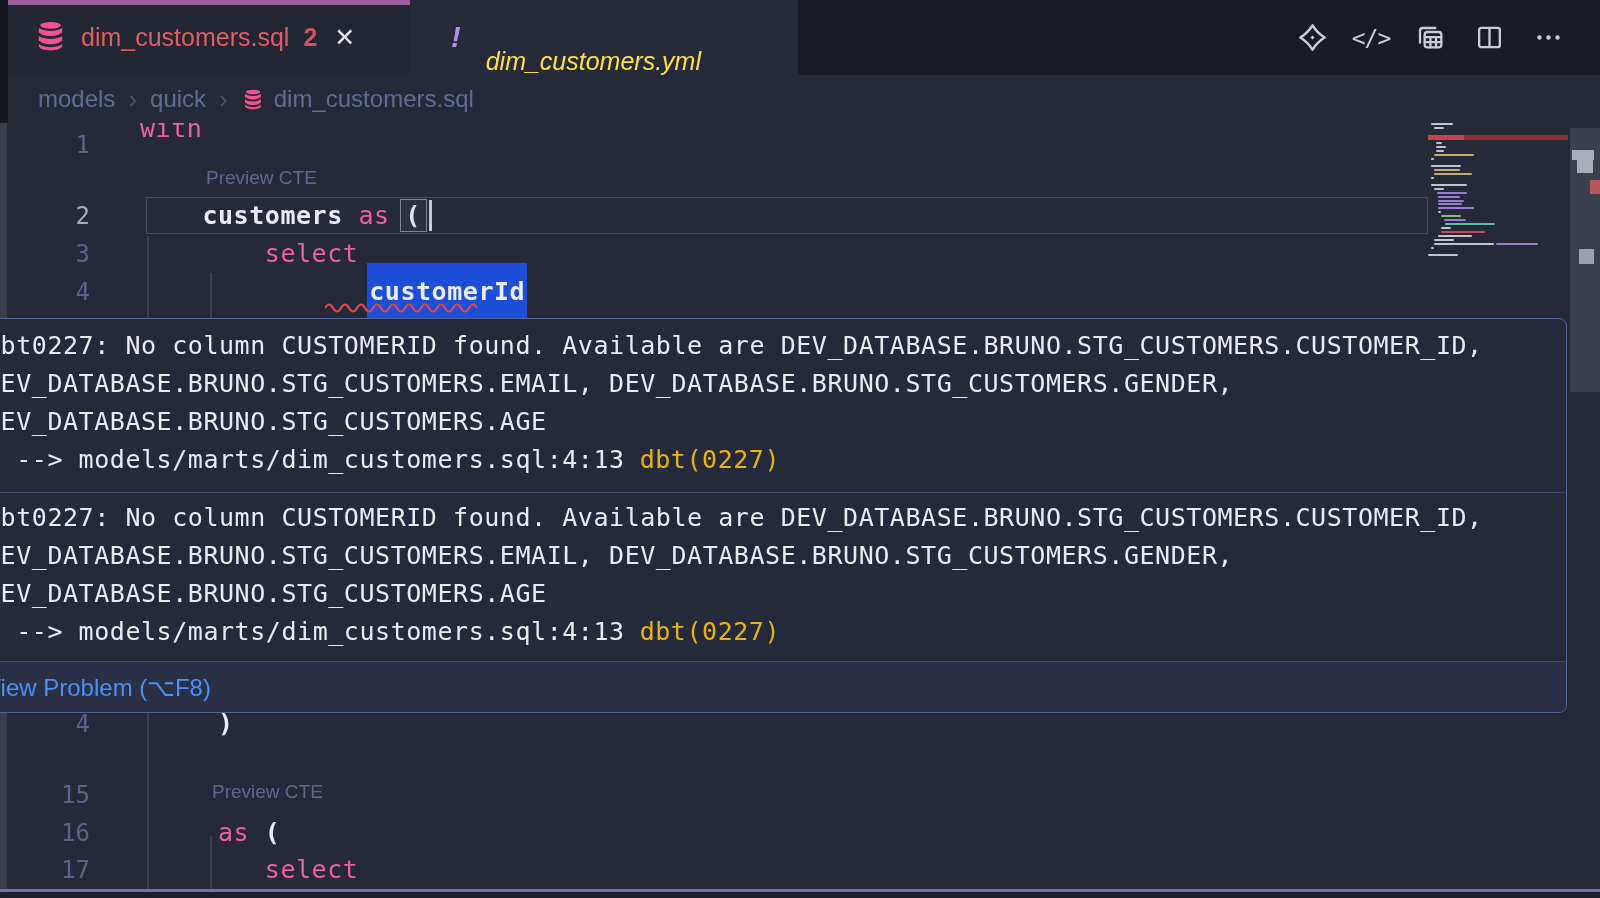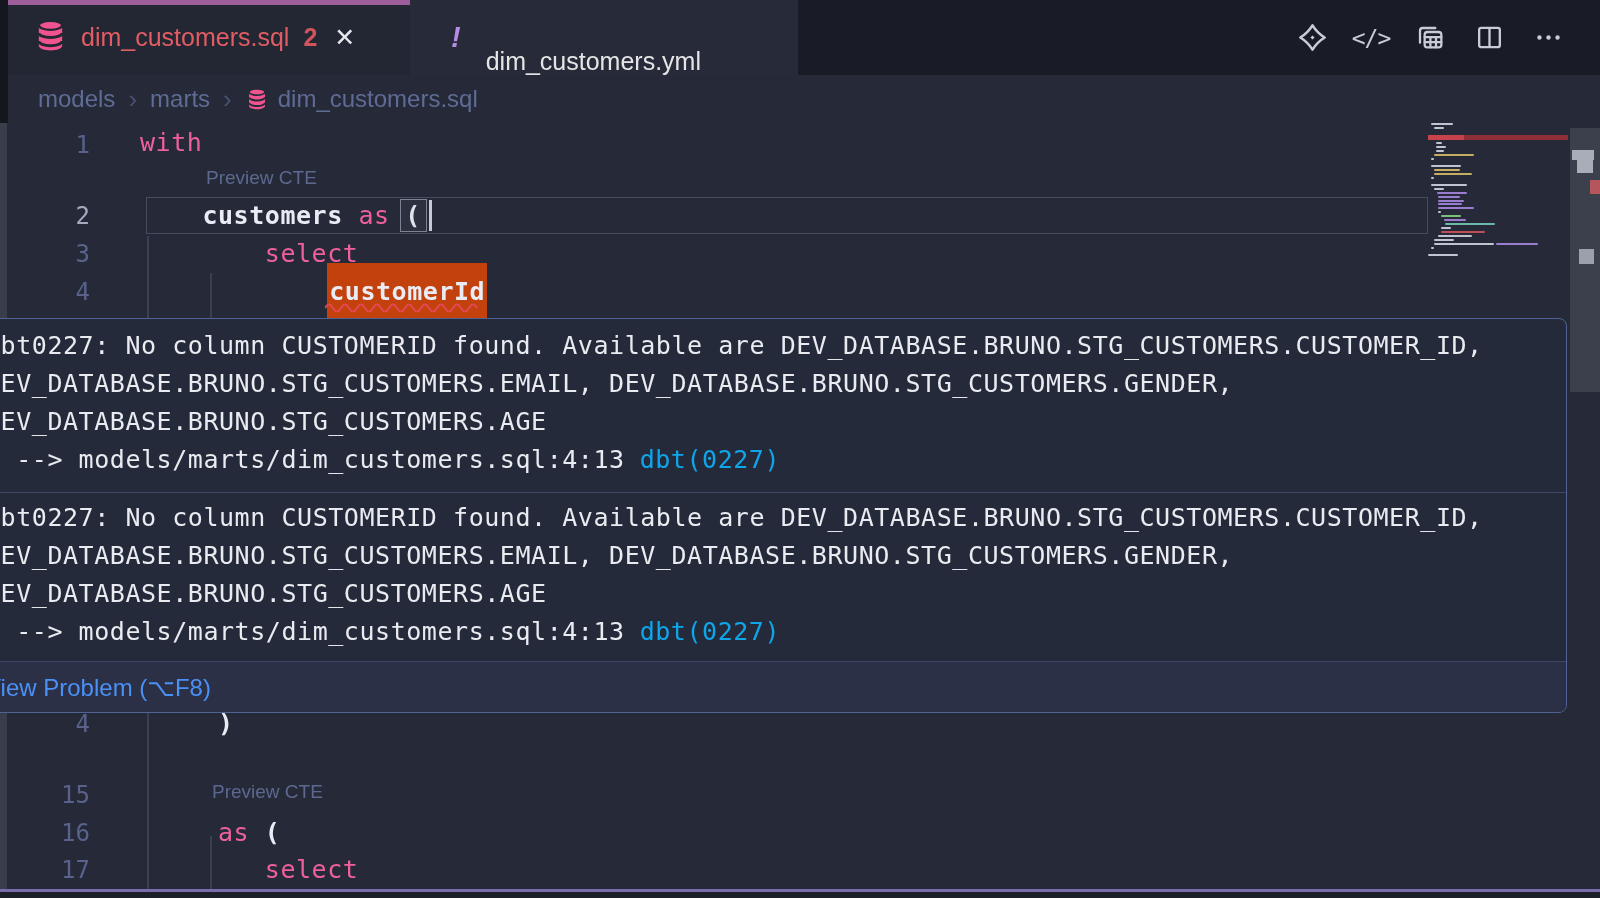--- a/index.html
+++ b/index.html
@@ -13,21 +13,21 @@
   
   .tabbar { position:absolute; top:0; left:0; width:1600px; height:75px; background:#191c27; z-index:20; }
   .tab { position:absolute; top:0; height:75px; display:flex; align-items:center; cursor:pointer; }
   .tab.active { left:8px; width:402px; background:#232633; }
   .tab-accent { position:absolute; top:0; left:0; right:0; height:5px; background:#9d5e9b; }
   .tab.preview { left:410px; width:388px; background:#272b39; }
   .tab1-label { font-size:25px; color:#e25d63; margin-left:13px; }
   .tab1-badge { font-size:25px; color:#cf545b; margin-left:14px; font-weight:bold; }
   .tab-close { font-size:25px; color:#e6e8ee; margin-left:17px; }
   .excl { font-size:29px; font-weight:bold; font-style:italic; color:#b48ce2; }
-  .tab2-label { font-size:25px; color:#e5e5e5; margin-left:25px;margin-top:48px; }
+  .tab2-label { font-size:25px; color:#fde047; font-style:italic; margin-left:25px;margin-top:48px; }
   .tab.active { padding-left:25px; }
   .tab.preview { padding-left:41px; }
   .tab-actions { position:absolute; right:0; top:0; height:75px; display:flex; align-items:center; gap:27px; padding-right:36px; color:#c9ccd5; z-index:21; }
   .act-icon { width:32px; height:32px; display:flex; align-items:center; justify-content:center; cursor:pointer; }
   .act-icon svg { display:block; }
   .code-glyph { font-family:"DejaVu Sans Mono",monospace; font-size:23px; color:#c9ccd5; letter-spacing:-1px; }
 
   
   .breadcrumb { position:absolute; top:75px; left:0; width:1600px; height:48px; background:#262a38; display:flex; align-items:center; padding-left:38px; font-size:24px; color:#5e6b94; z-index:5; }
   .bc-sep { color:#475273; margin:0 13px; font-size:26px; }
@@ -41,21 +41,21 @@
   .bottom-dark { position:absolute; left:0; top:892px; width:1600px; height:6px; background:#1e2029; z-index:30; }
 
   .lnum { position:absolute; left:30px; width:60px; height:37px; text-align:right;
           font-family:"DejaVu Sans Mono",monospace; font-size:24px; color:#59628b;
           display:flex; align-items:center; justify-content:flex-end; z-index:3; }
   .lnum.cur { color:#a4abc0; }
   .code-row { position:absolute; height:37px; display:flex; align-items:center; white-space:pre;
               font-family:"DejaVu Sans Mono",monospace; font-size:25px; letter-spacing:0.55px; z-index:3; }
   .tok-kw { color:#ee609c; }
   .tok-id { color:#e9ecf4;font-weight:bold; }
-  .word-error { background:#c2410c; padding:14px 2px; }
+  .word-error { background:#1d4ed8; padding:14px 2px;margin-left:40px; }
   .codelens { position:absolute; font-size:19px; color:#5d6890; z-index:3; cursor:pointer; }
 
   .cur-line-box { position:absolute; left:146px; top:197px; width:1282px; height:37px;
                   border:1.5px solid #454c60; z-index:2; }
   .bracket-box { position:absolute; left:400px; top:199px; width:27px; height:33px;
                  border:1.5px solid #7c8392; background:rgba(120,130,150,0.08); z-index:4; }
   .cursor-bar { position:absolute; left:429px; top:200px; width:3px; height:31px; background:#c6cad3; z-index:5; }
   .squiggle { position:absolute; left:325px; top:302px; z-index:3; }
   .guide { position:absolute; width:1.5px; background:#3a4050; z-index:2; }
 
@@ -67,21 +67,21 @@
   .scrollbar { position:absolute; left:1570px; top:128px; width:30px; height:264px; background:#3c404d; z-index:4; }
   .sb-mark { position:absolute; z-index:5; }
 
   
   .hover { position:absolute; left:-16px; top:318px; width:1583px; height:395px;
            background:#252a3a; border:1px solid #506296; border-radius:0 8px 8px 0; z-index:40; overflow:hidden; }
   .err-block { padding-top:8px; height:173px; }
   .err-block.b2 { padding-top:6px; height:168px; }
   .err-line { font-family:"DejaVu Sans Mono",monospace; font-size:25px; letter-spacing:0.55px;
               line-height:38px; color:#e9ebf1; white-space:pre; }
-  .err-code { color:#0ea5e9; margin-left:15px;margin-top:40px; }
+  .err-code { color:#eab308; margin-left:15px;margin-top:40px; }
   .hr { height:1px; background:#3e4766; }
   .quickfix-row { height:51px; background:#2b3047; display:flex; align-items:center; font-size:24px; }
   .qf-link { color:#4a90f5; cursor:pointer; }
   .qf-text { color:#e6e8ee; margin-left:33px; }
 </style>
 </head>
 <body>
 
 <div class="tabbar">
 
@@ -133,21 +133,21 @@
           <circle cx="12" cy="12" r="1.7"></circle>
           <circle cx="19" cy="12" r="1.7"></circle>
       </svg>
     </span>
   </div>
 </div>
 
 <div class="breadcrumb">
   <span>models</span>
   <span class="bc-sep">›</span>
-  <span>marts</span>
+  <span>quick</span>
   <span class="bc-sep">›</span>
   <span class="bc-file">
     <svg width="24" height="24" viewBox="0 0 24 24">
       <path fill="#f0538e" d="M4 5c0-1.8 3.6-3.2 8-3.2s8 1.4 8 3.2v14c0 1.8-3.6 3.2-8 3.2s-8-1.4-8-3.2z"></path>
       <path fill="none" stroke="#262a38" stroke-width="2" d="M4 10.2c0 1.8 3.6 3.2 8 3.2s8-1.4 8-3.2M4 15.8c0 1.8 3.6 3.2 8 3.2s8-1.4 8-3.2"></path>
       <ellipse cx="12" cy="5" rx="8" ry="3.1" fill="#f0538e" stroke="#262a38" stroke-width="1.6"></ellipse>
     </svg>
     <span>dim_customers.sql</span>
   </span>
 </div>
@@ -159,21 +159,21 @@
 <div class="bracket-box"></div>
 <div class="cursor-bar"></div>
 
 <div class="guide" style="left:147px; top:236px; height:82px;"></div>
 <div class="guide" style="left:210px; top:273px; height:45px;"></div>
 <div class="guide" style="left:147px; top:713px; height:176px;"></div>
 <div class="guide" style="left:210px; top:836px; height:53px;"></div>
 
 <div id="code-layer">
     <div class="lnum" style="top: 126px;">1</div>
-    <div class="code-row" style="top: 124px; left: 140px;"><span class="tok-kw">with</span></div>
+    <div class="code-row" style="top: 110px; left: 140px;"><span class="tok-kw">with</span></div>
     <div class="lnum cur" style="top: 197px;">2</div>
     <div class="code-row" style="top: 197px; left: 202.4px;"><span class="tok-id">customers </span><span class="tok-kw">as </span><span class="tok-id">(</span></div>
     <div class="lnum" style="top: 235px;">3</div>
     <div class="code-row" style="top: 235px; left: 264.8px;"><span class="tok-kw">select</span></div>
     <div class="lnum" style="top: 273px;">4</div>
     <div class="code-row" style="top: 273px; left: 327.2px;"><span class="tok-id word-error">customerId</span></div>
     <div class="lnum" style="top: 705px;">4</div>
     <div class="code-row" style="top: 705px; left: 218px;"><span class="tok-id">)</span></div>
     <div class="lnum" style="top: 776px;">15</div>
     <div class="code-row" style="top: 742px; left: 140px;"></div>

